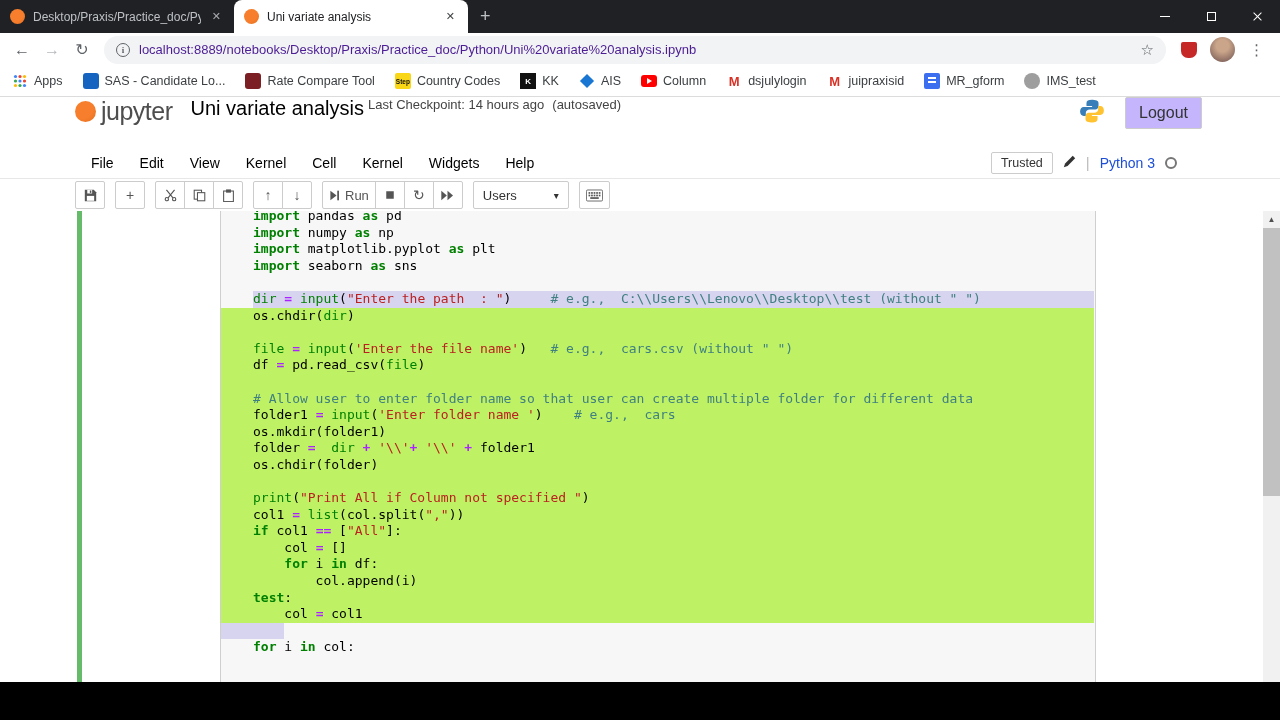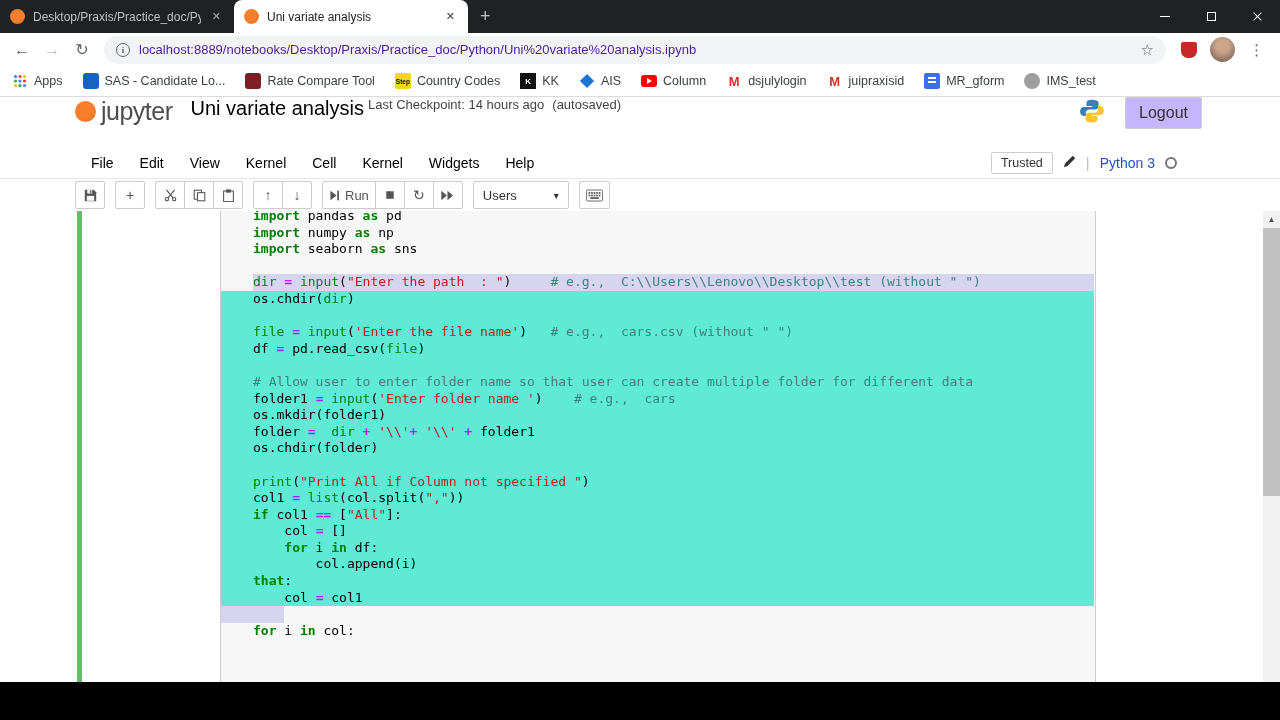--- a/index.html
+++ b/index.html
@@ -80,21 +80,21 @@
 .selectbox{width:96px;height:28px;border:1px solid #ccc;border-radius:2px;display:flex;align-items:center;justify-content:space-between;padding:0 9px;font-size:13px;color:#333;background:#fff}
 .caret{font-size:10px;color:#333}
 .ffwd-svg{letter-spacing:-2px}
 
 
 .nbarea{position:absolute;top:211px;left:0;right:0;height:471px;background:#fff;overflow:hidden}
 .cell-left-border{position:absolute;left:77px;top:0;bottom:0;width:5px;background:#66bb6a}
 .input-area{position:absolute;left:220px;width:876px;top:-10px;bottom:-12px;background:#f7f7f7;border:1px solid #cfcfcf;border-radius:2px}
 .code{position:absolute;left:0;right:1px;top:6px;font-family:"DejaVu Sans Mono",monospace;font-size:13px}
 .cm-line{height:16.6px;line-height:16.6px;white-space:pre;padding-left:32px}
-.sel-full{background:#5eead4}
+.sel-full{background:#bef264}
 .sel-start{background:linear-gradient(to right,transparent 32px,#d7d4f0 32px)}
 .sel-end{background:linear-gradient(to right,#d7d4f0 63px,transparent 63px)}
 .tok-k{color:#008000;font-weight:bold}
 .tok-b{color:#008000}
 .tok-s{color:#ba2121}
 .tok-c{color:#408080;}
 .tok-o{color:#aa22ff;font-weight:bold}
 .tok-t{color:#000}
 
 
@@ -337,41 +337,42 @@
       </svg>
   </button>
 </div>
 
 <div class="nbarea">
   <div class="cell-left-border"></div>
   <div class="input-area">
     <div class="code">
         <div class="cm-line sel-none"><span class="tok-k">import</span><span class="tok-t"> pandas </span><span class="tok-k">as</span><span class="tok-t"> pd</span></div>
         <div class="cm-line sel-none"><span class="tok-k">import</span><span class="tok-t"> numpy </span><span class="tok-k">as</span><span class="tok-t"> np</span></div>
+        <div class="cm-line sel-none"><span class="tok-k">import</span><span class="tok-t"> matplotlib.pyplot </span><span class="tok-k">as</span><span class="tok-t"> plt</span></div>
         <div class="cm-line sel-none"><span class="tok-k">import</span><span class="tok-t"> seaborn </span><span class="tok-k">as</span><span class="tok-t"> sns</span></div>
         <div class="cm-line sel-none"></div>
         <div class="cm-line sel-start"><span class="tok-b">dir</span><span class="tok-t"> </span><span class="tok-o">=</span><span class="tok-t"> </span><span class="tok-b">input</span><span class="tok-t">(</span><span class="tok-s">"Enter the path  : "</span><span class="tok-t">)     </span><span class="tok-c"># e.g.,  C:\\Users\\Lenovo\\Desktop\\test (without " ")</span></div>
         <div class="cm-line sel-full"><span class="tok-t">os.chdir(</span><span class="tok-b">dir</span><span class="tok-t">)</span></div>
         <div class="cm-line sel-full"></div>
         <div class="cm-line sel-full"><span class="tok-b">file</span><span class="tok-t"> </span><span class="tok-o">=</span><span class="tok-t"> </span><span class="tok-b">input</span><span class="tok-t">(</span><span class="tok-s">'Enter the file name'</span><span class="tok-t">)   </span><span class="tok-c"># e.g.,  cars.csv (without " ")</span></div>
         <div class="cm-line sel-full"><span class="tok-t">df </span><span class="tok-o">=</span><span class="tok-t"> pd.read_csv(</span><span class="tok-b">file</span><span class="tok-t">)</span></div>
         <div class="cm-line sel-full"></div>
         <div class="cm-line sel-full"><span class="tok-c"># Allow user to enter folder name so that user can create multiple folder for different data</span></div>
         <div class="cm-line sel-full"><span class="tok-t">folder1 </span><span class="tok-o">=</span><span class="tok-t"> </span><span class="tok-b">input</span><span class="tok-t">(</span><span class="tok-s">'Enter folder name '</span><span class="tok-t">)    </span><span class="tok-c"># e.g.,  cars</span></div>
         <div class="cm-line sel-full"><span class="tok-t">os.mkdir(folder1)</span></div>
         <div class="cm-line sel-full"><span class="tok-t">folder </span><span class="tok-o">=</span><span class="tok-t">  </span><span class="tok-b">dir</span><span class="tok-t"> </span><span class="tok-o">+</span><span class="tok-t"> </span><span class="tok-s">'\\'</span><span class="tok-o">+</span><span class="tok-t"> </span><span class="tok-s">'\\'</span><span class="tok-t"> </span><span class="tok-o">+</span><span class="tok-t"> folder1</span></div>
         <div class="cm-line sel-full"><span class="tok-t">os.chdir(folder)</span></div>
         <div class="cm-line sel-full"></div>
         <div class="cm-line sel-full"><span class="tok-b">print</span><span class="tok-t">(</span><span class="tok-s">"Print All if Column not specified "</span><span class="tok-t">)</span></div>
         <div class="cm-line sel-full"><span class="tok-t">col1 </span><span class="tok-o">=</span><span class="tok-t"> </span><span class="tok-b">list</span><span class="tok-t">(col.split(</span><span class="tok-s">","</span><span class="tok-t">))</span></div>
         <div class="cm-line sel-full"><span class="tok-k">if</span><span class="tok-t"> col1 </span><span class="tok-o">==</span><span class="tok-t"> [</span><span class="tok-s">"All"</span><span class="tok-t">]:</span></div>
         <div class="cm-line sel-full"><span class="tok-t">    col </span><span class="tok-o">=</span><span class="tok-t"> []</span></div>
         <div class="cm-line sel-full"><span class="tok-t">    </span><span class="tok-k">for</span><span class="tok-t"> i </span><span class="tok-k">in</span><span class="tok-t"> df:</span></div>
         <div class="cm-line sel-full"><span class="tok-t">        col.append(i)</span></div>
-        <div class="cm-line sel-full"><span class="tok-k">that</span><span class="tok-t">:</span></div>
+        <div class="cm-line sel-full"><span class="tok-k">test</span><span class="tok-t">:</span></div>
         <div class="cm-line sel-full"><span class="tok-t">    col </span><span class="tok-o">=</span><span class="tok-t"> col1</span></div>
         <div class="cm-line sel-end"></div>
         <div class="cm-line sel-none"><span class="tok-k">for</span><span class="tok-t"> i </span><span class="tok-k">in</span><span class="tok-t"> col:</span></div>
       </div>
   </div>
   <div class="sbar">
     <div class="sbar-up">▲</div>
     <div class="sbar-thumb"></div>
   </div>
 </div>

